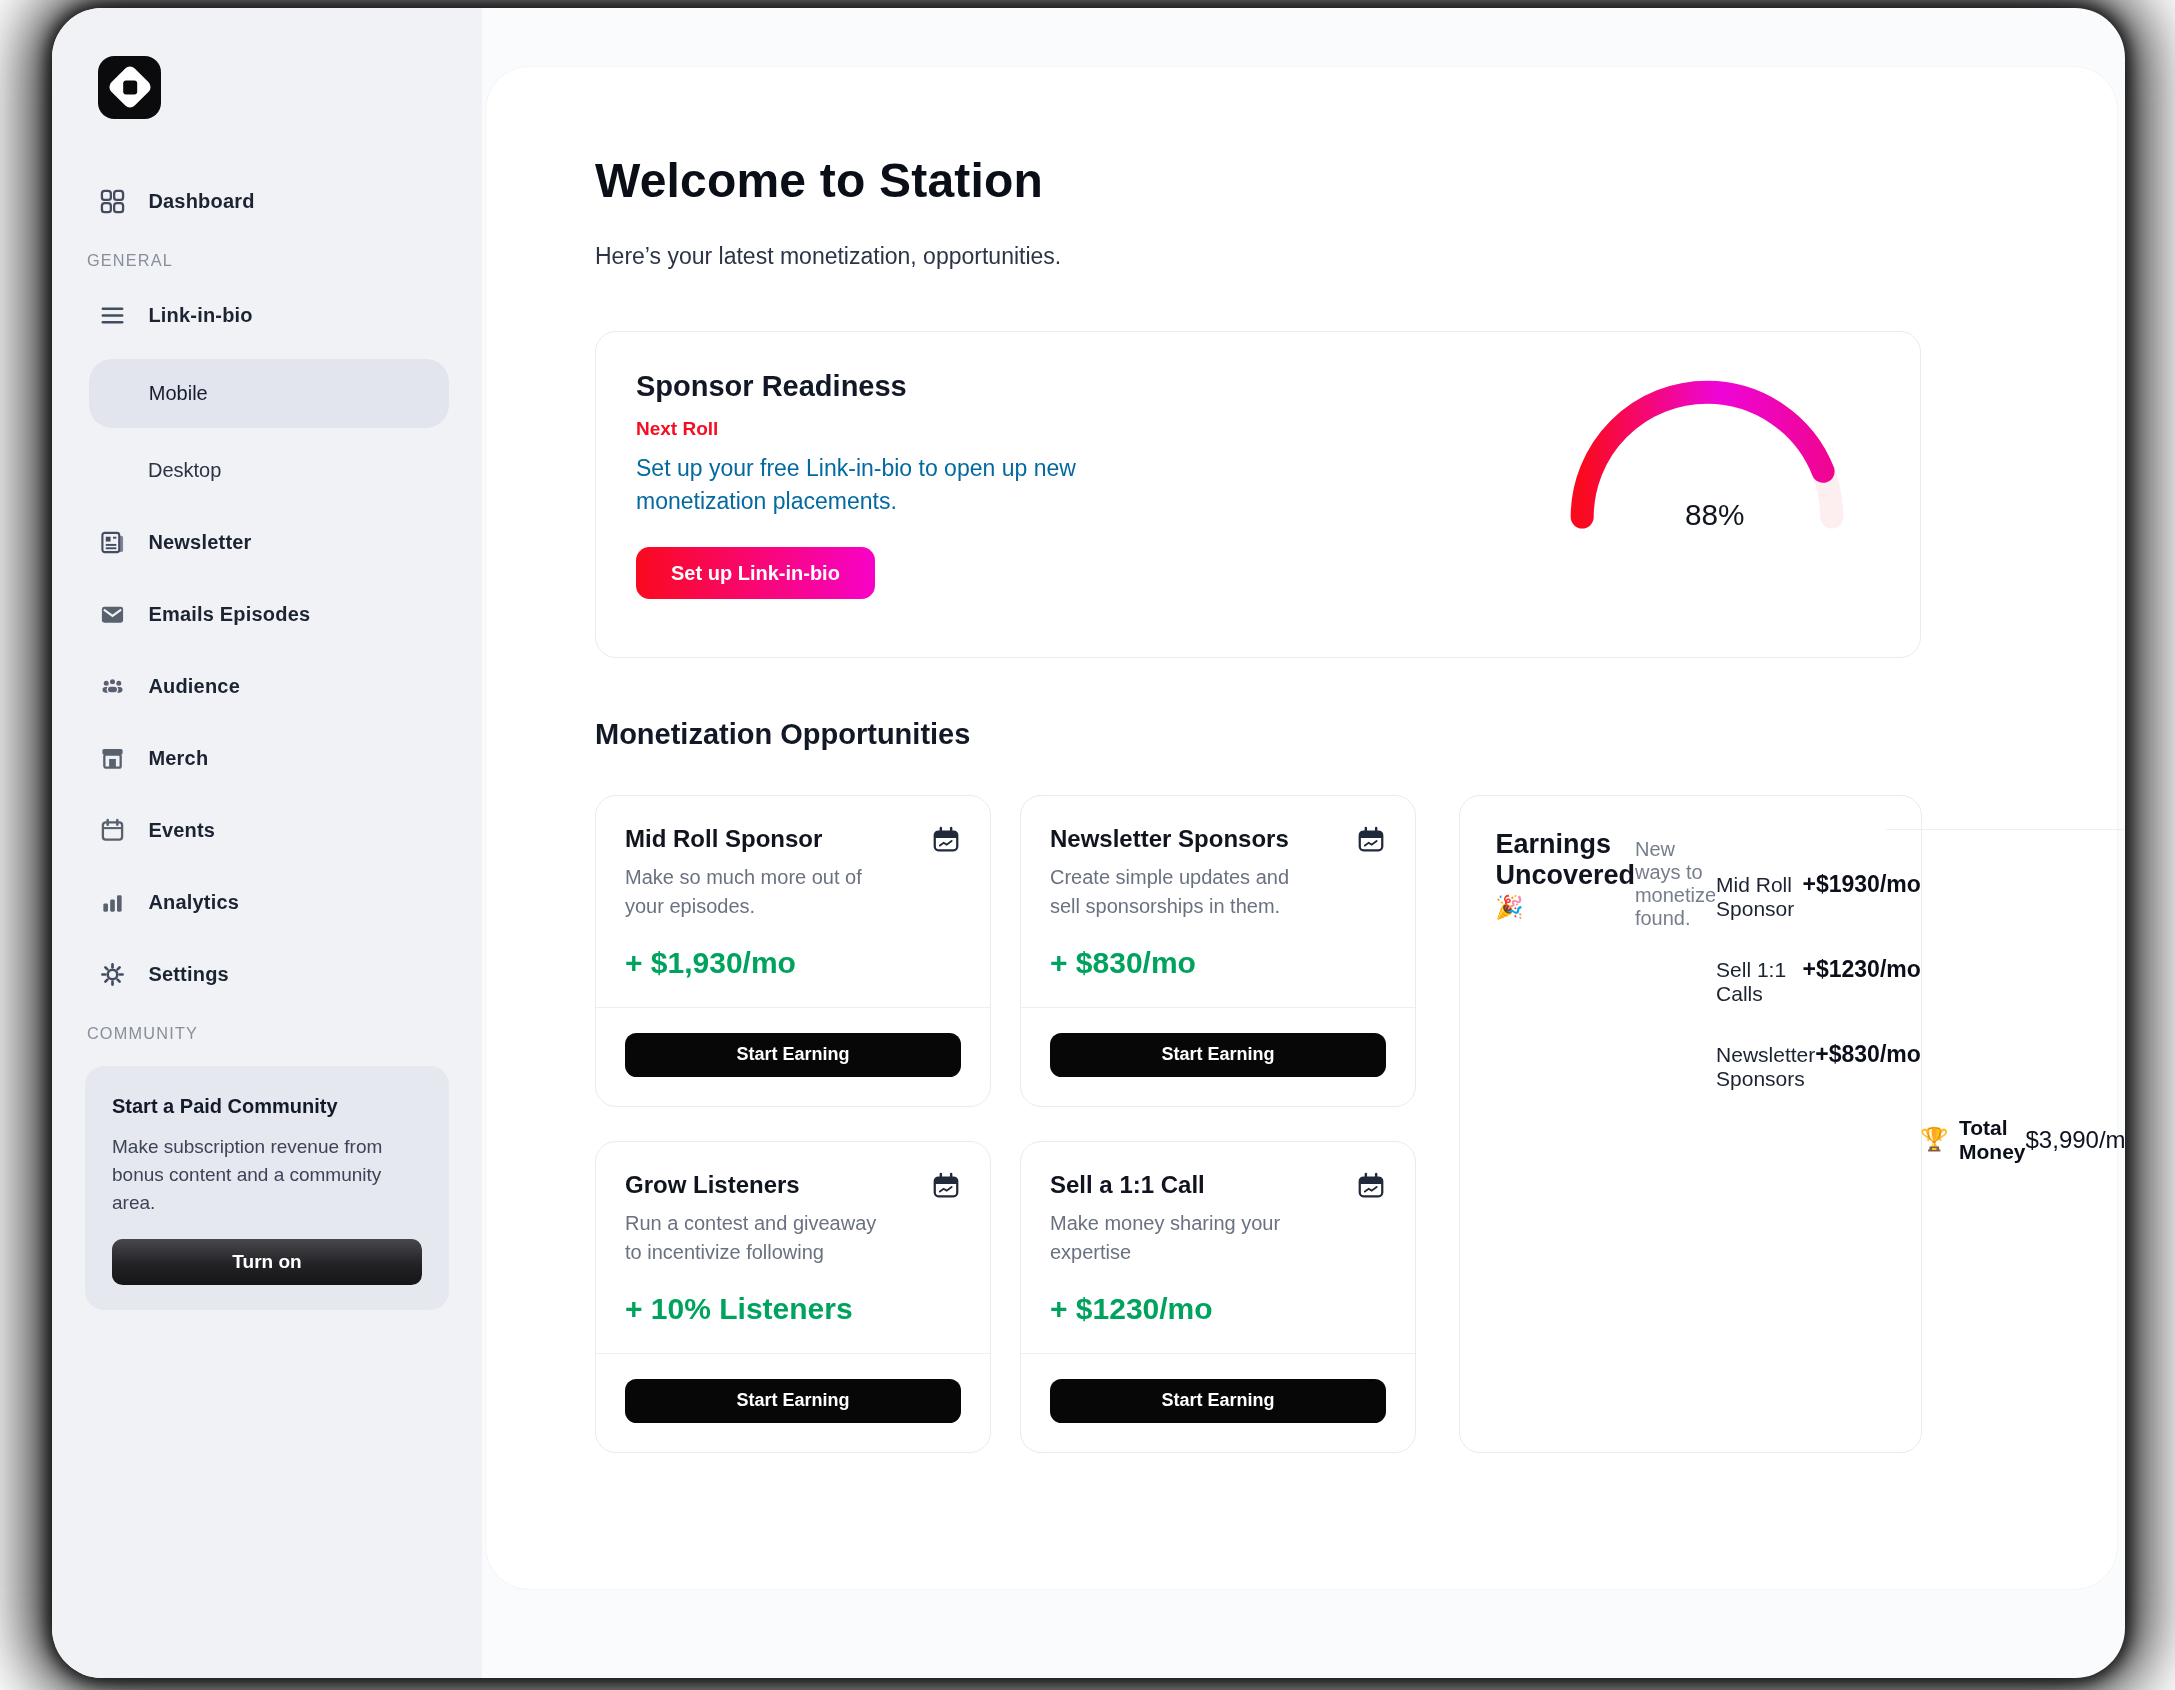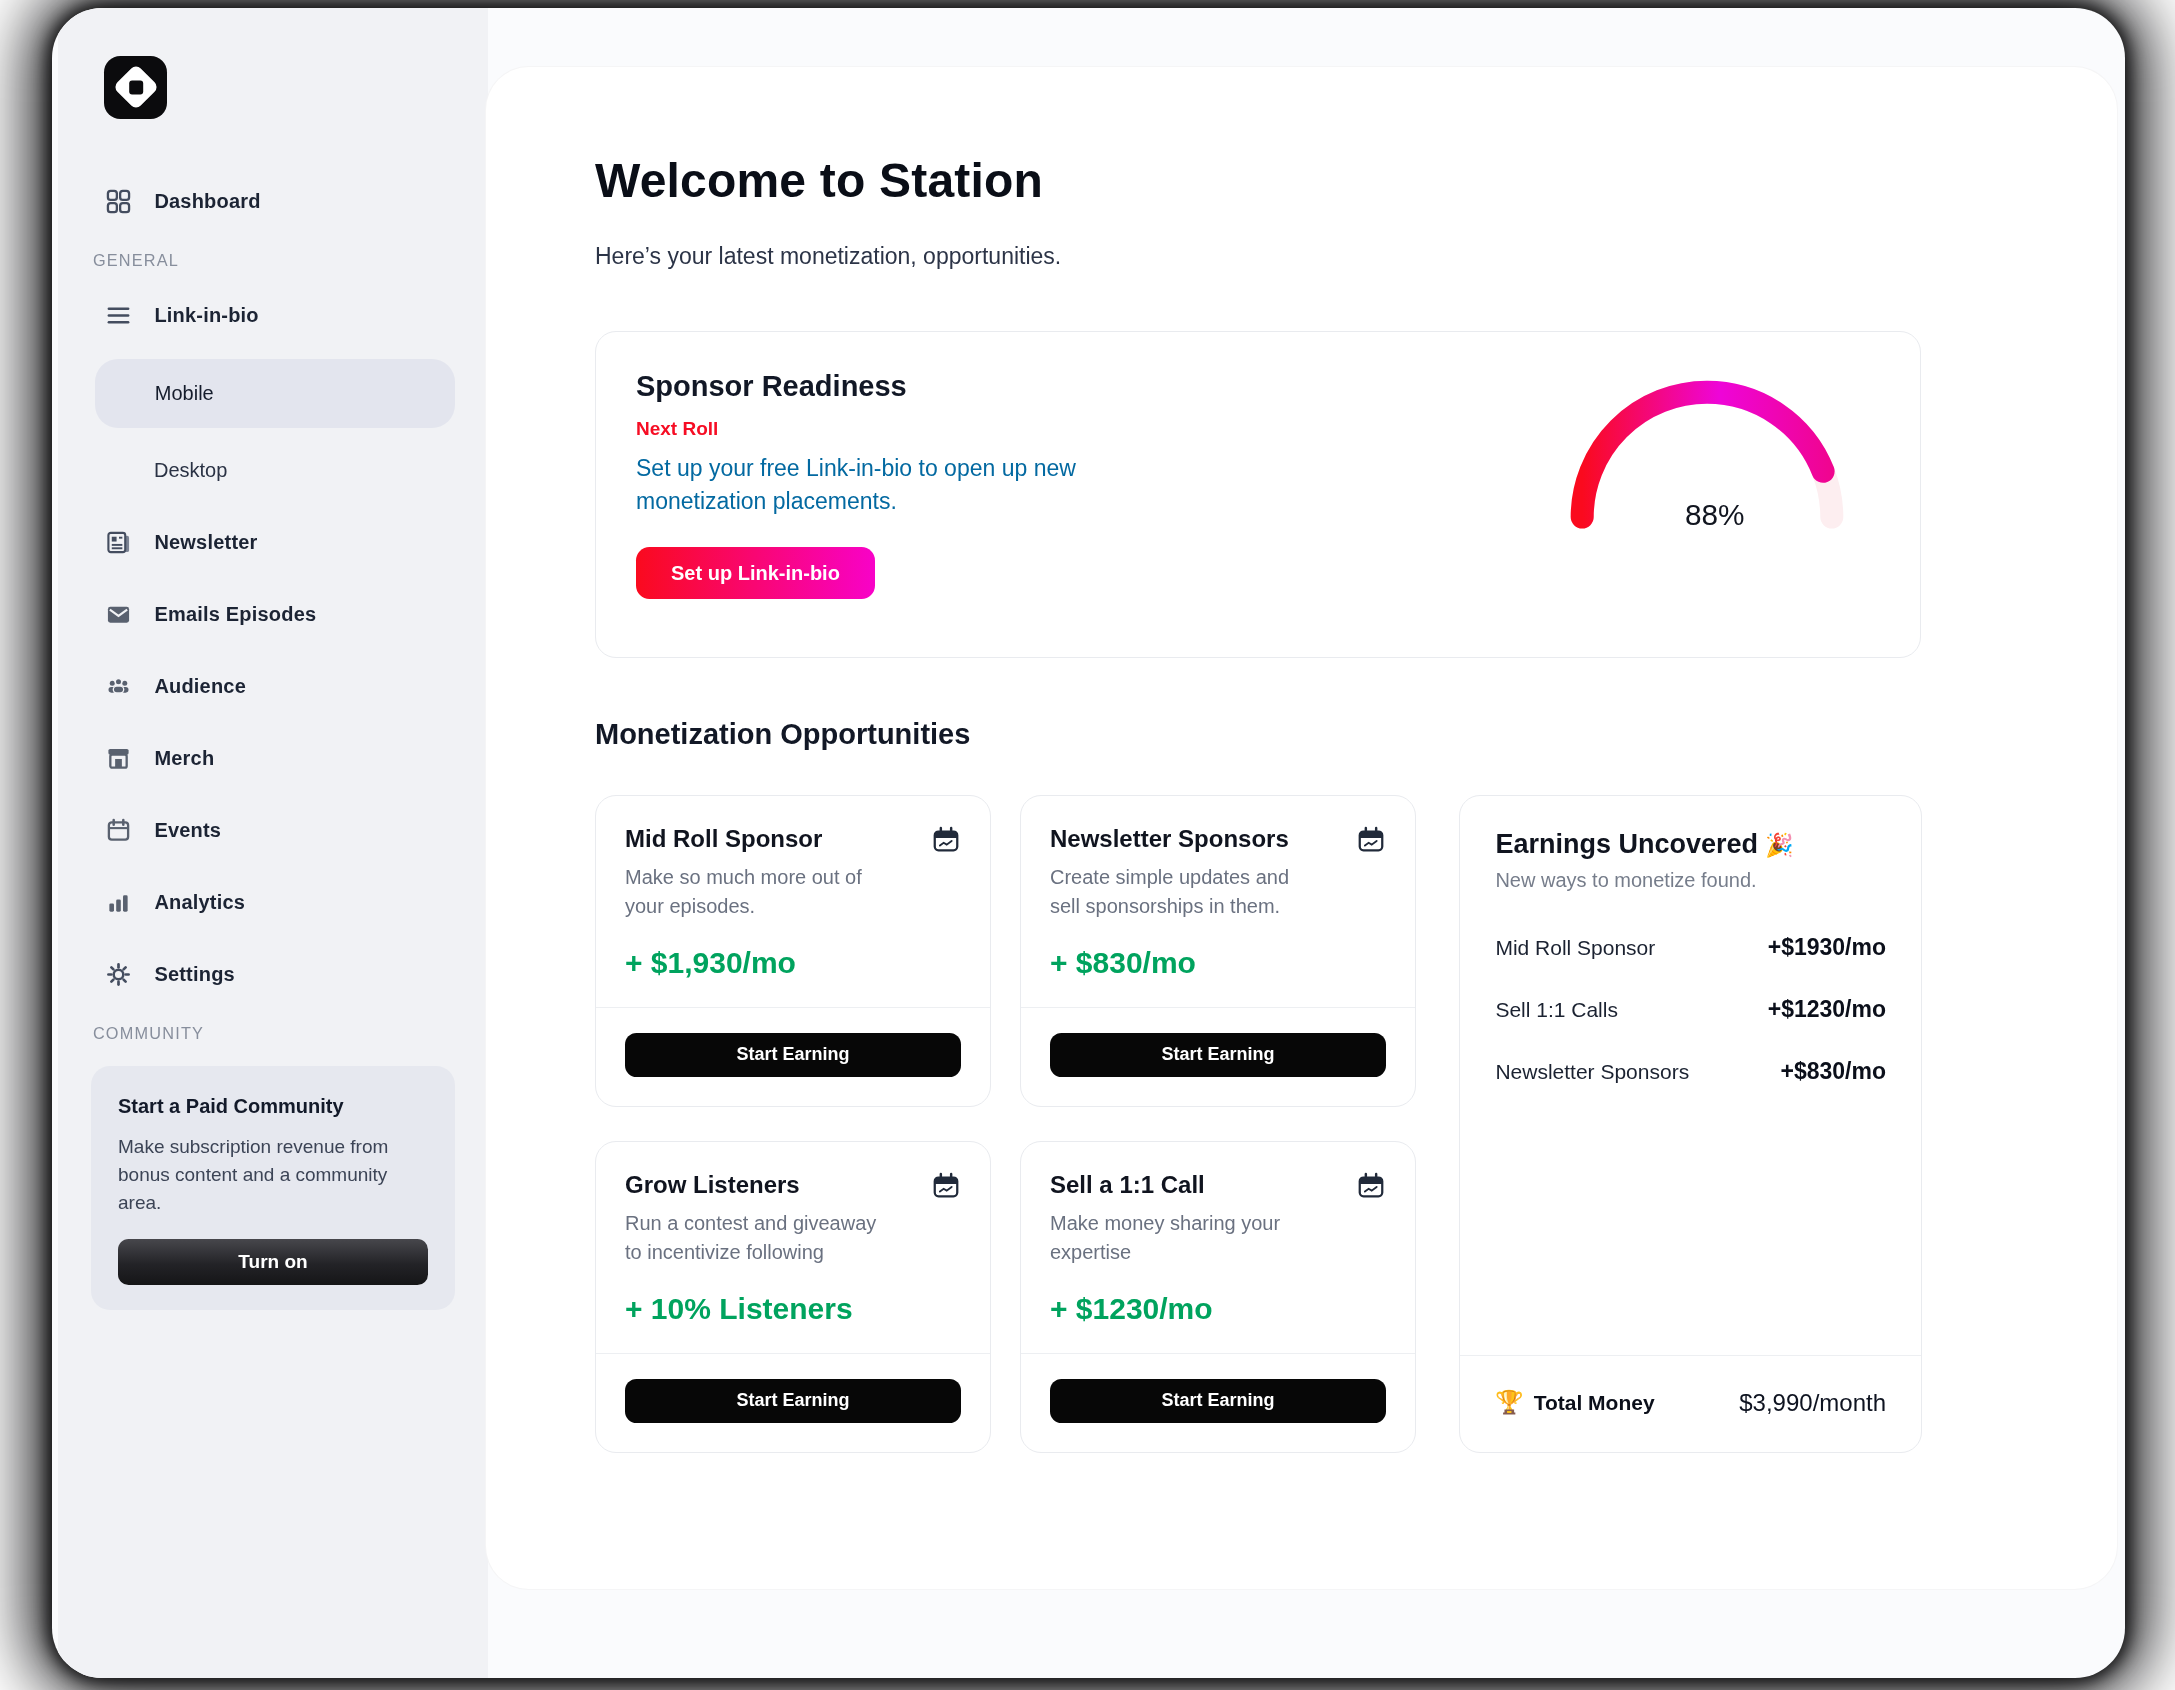--- a/index.html
+++ b/index.html
@@ -6,21 +6,21 @@
   html,body { width:2175px; height:1691px; background:#ffffff; overflow:hidden;
               font-family:"Liberation Sans", sans-serif; }
   .frame {
     position:absolute; left:52px; top:7.7px; width:2073px; height:1670px;
     background:#fafbfd; border-radius:50px;
     box-shadow:0 0 67px 21px rgba(2,2,4,0.92), 0 0 17.3px 3.8px rgba(2,2,4,0.85);
     overflow:hidden;
   }
   
   .sidebar {
-    position:absolute; left:6px; top:0; bottom:0; width:430px;
+    position:absolute; left:0; top:0; bottom:0; width:430px;
     background:#f1f2f5; padding:46px 33px 38px 33px;
   }
   .logo-box {
     width:63px; height:63px; background:#0b0b0d; border-radius:16.3px;
     margin:1.9px 0 60px 13.4px; position:relative;
   }
   .logo-diamond-outer {
     position:absolute; left:50%; top:50%; width:33px; height:33px;
     transform:translate(-50%,-50%) rotate(45deg);
     background:#ffffff; border-radius:6.7px;
@@ -97,21 +97,21 @@
   .op-value { font-size:30px; font-weight:bold; color:#00a35e; margin-top:25px; }
   .op-bottom { border-top:1.4px solid #edeff2; padding:25px 29px 29px; }
   .earning-btn {
     width:100%; height:44px; border:none; cursor:pointer; border-radius:11.5px;
     background:#070707; color:#ffffff; font-size:18px; font-weight:bold; font-family:inherit;
   }
   
   .earn-panel {
     grid-column:3; grid-row:1 / span 2; margin-left:14.4px; height:658px;
     border:1.4px solid #e9ebef; border-radius:21px; background:#fff;
-    display:flex; flex-direction:column; padding:33px 35px 0;
+    display:flex; padding:33px 35px 0;
   }
   .earn-title { font-size:27px; font-weight:bold; color:#10141f; }
   .earn-sub   { font-size:20px; color:#767d8b; margin-top:9.6px; }
   .earn-rows  { margin-top:42px; }
   .earn-row   { display:flex; justify-content:space-between; align-items:baseline; margin-bottom:35px; }
   .earn-row-label { font-size:21px; color:#1b2231; }
   .earn-row-value { font-size:23px; font-weight:bold; color:#0b0f1a; }
   .earn-spacer { flex:1; }
   .earn-total {
     border-top:1.4px solid #edeff2; margin:0 -35px; padding:33px 35px 35px;

